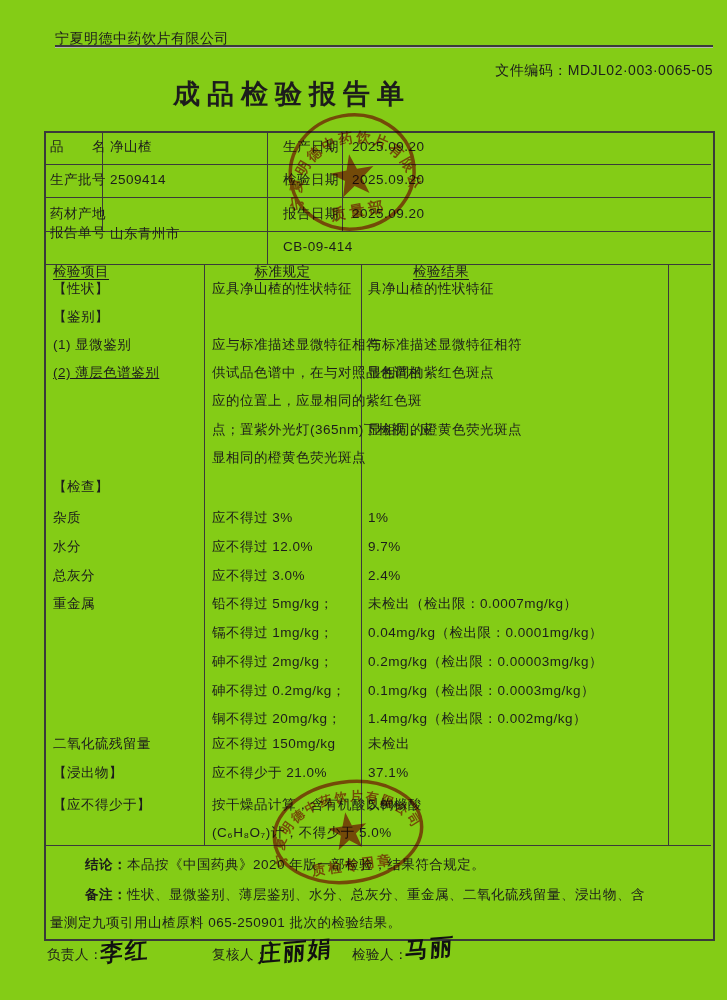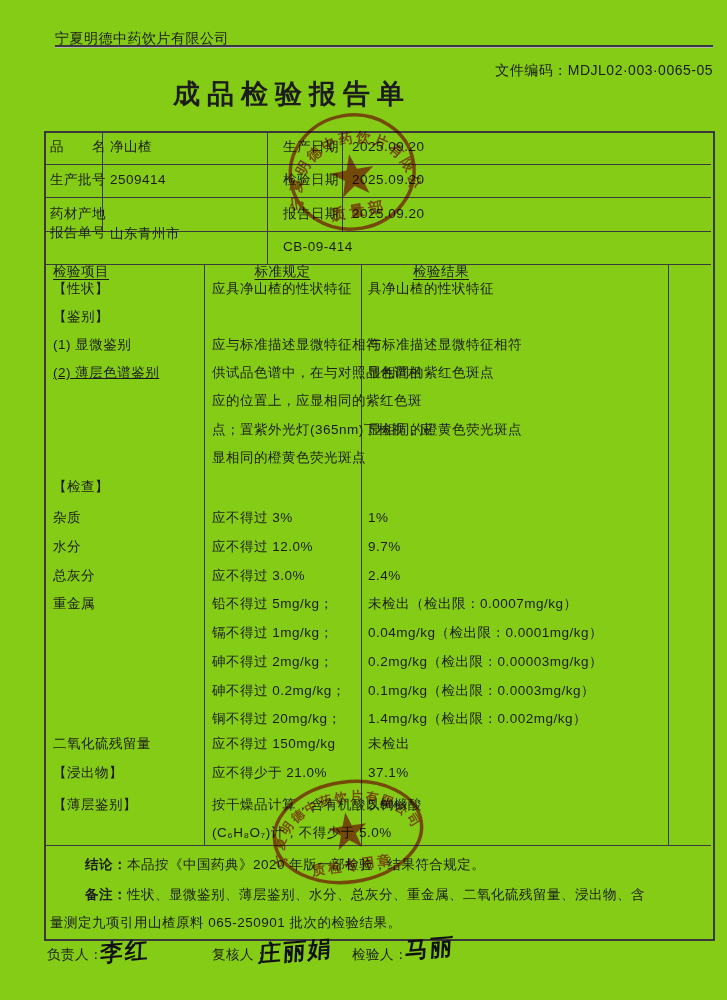--- a/index.html
+++ b/index.html
@@ -120,21 +120,21 @@
   <div class="line c3" style="top:709px;">1.4mg/kg（检出限：0.002mg/kg）</div>
 
   <div class="line c1" style="top:734px;">二氧化硫残留量</div>
   <div class="line c2" style="top:734px;">应不得过 150mg/kg</div>
   <div class="line c3" style="top:734px;">未检出</div>
 
   <div class="line c1" style="top:763px;">【浸出物】</div>
   <div class="line c2" style="top:763px;">应不得少于 21.0%</div>
   <div class="line c3" style="top:763px;">37.1%</div>
 
-  <div class="line c1" style="top:795px;">【薄层鉴别】</div>
+  <div class="line c1" style="top:795px;">【应不得少于】</div>
   <div class="line c2" style="top:795px;">按干燥品计算，含有机酸以枸橼酸</div>
   <div class="line c2" style="top:823px;">(C₆H₈O₇)计，不得少于 5.0%</div>
   <div class="line c3" style="top:795px;">5.9%</div>
 
   <div class="line" style="left:85px;top:855px;">
     <span class="bold">结论：</span><span>本品按《中国药典》2020 年版一部检验，结果符合规定。</span>
   </div>
   <div class="line" style="left:85px;top:885px;">
     <span class="bold">备注：</span><span>性状、显微鉴别、薄层鉴别、水分、总灰分、重金属、二氧化硫残留量、浸出物、含</span>
   </div>

